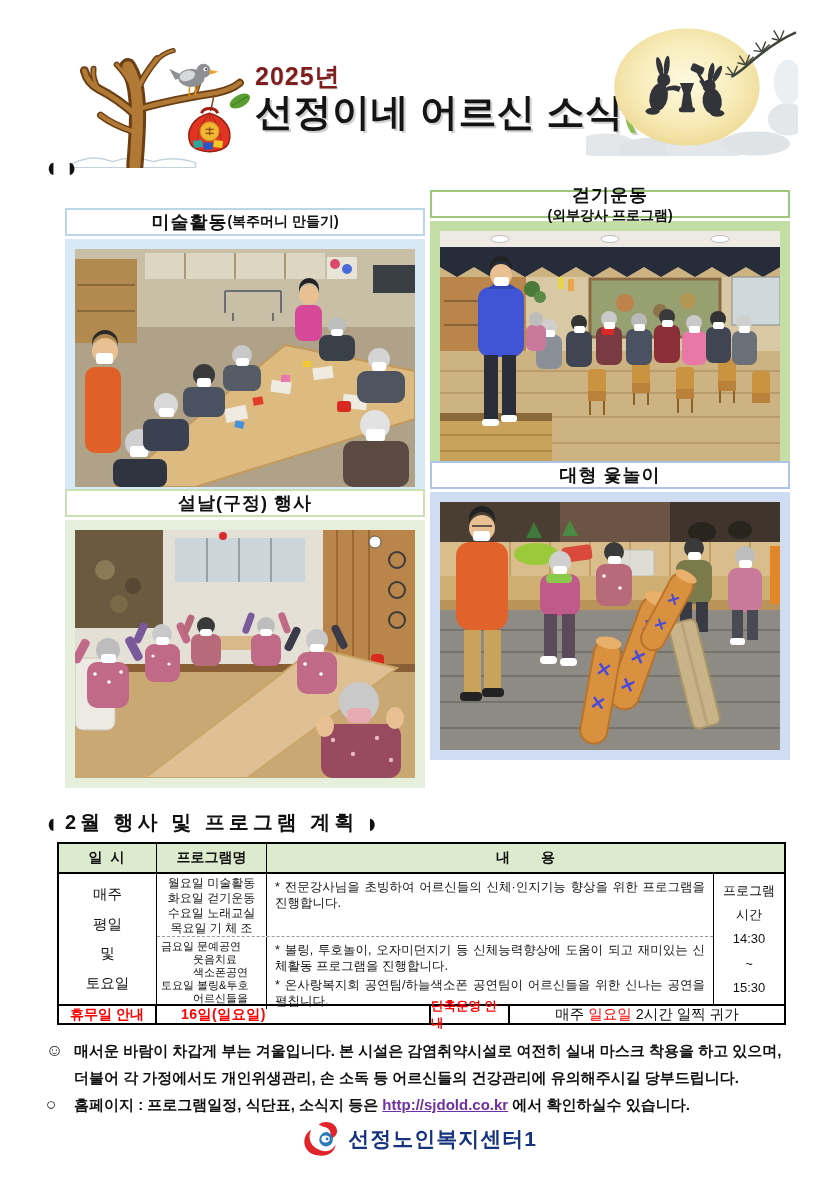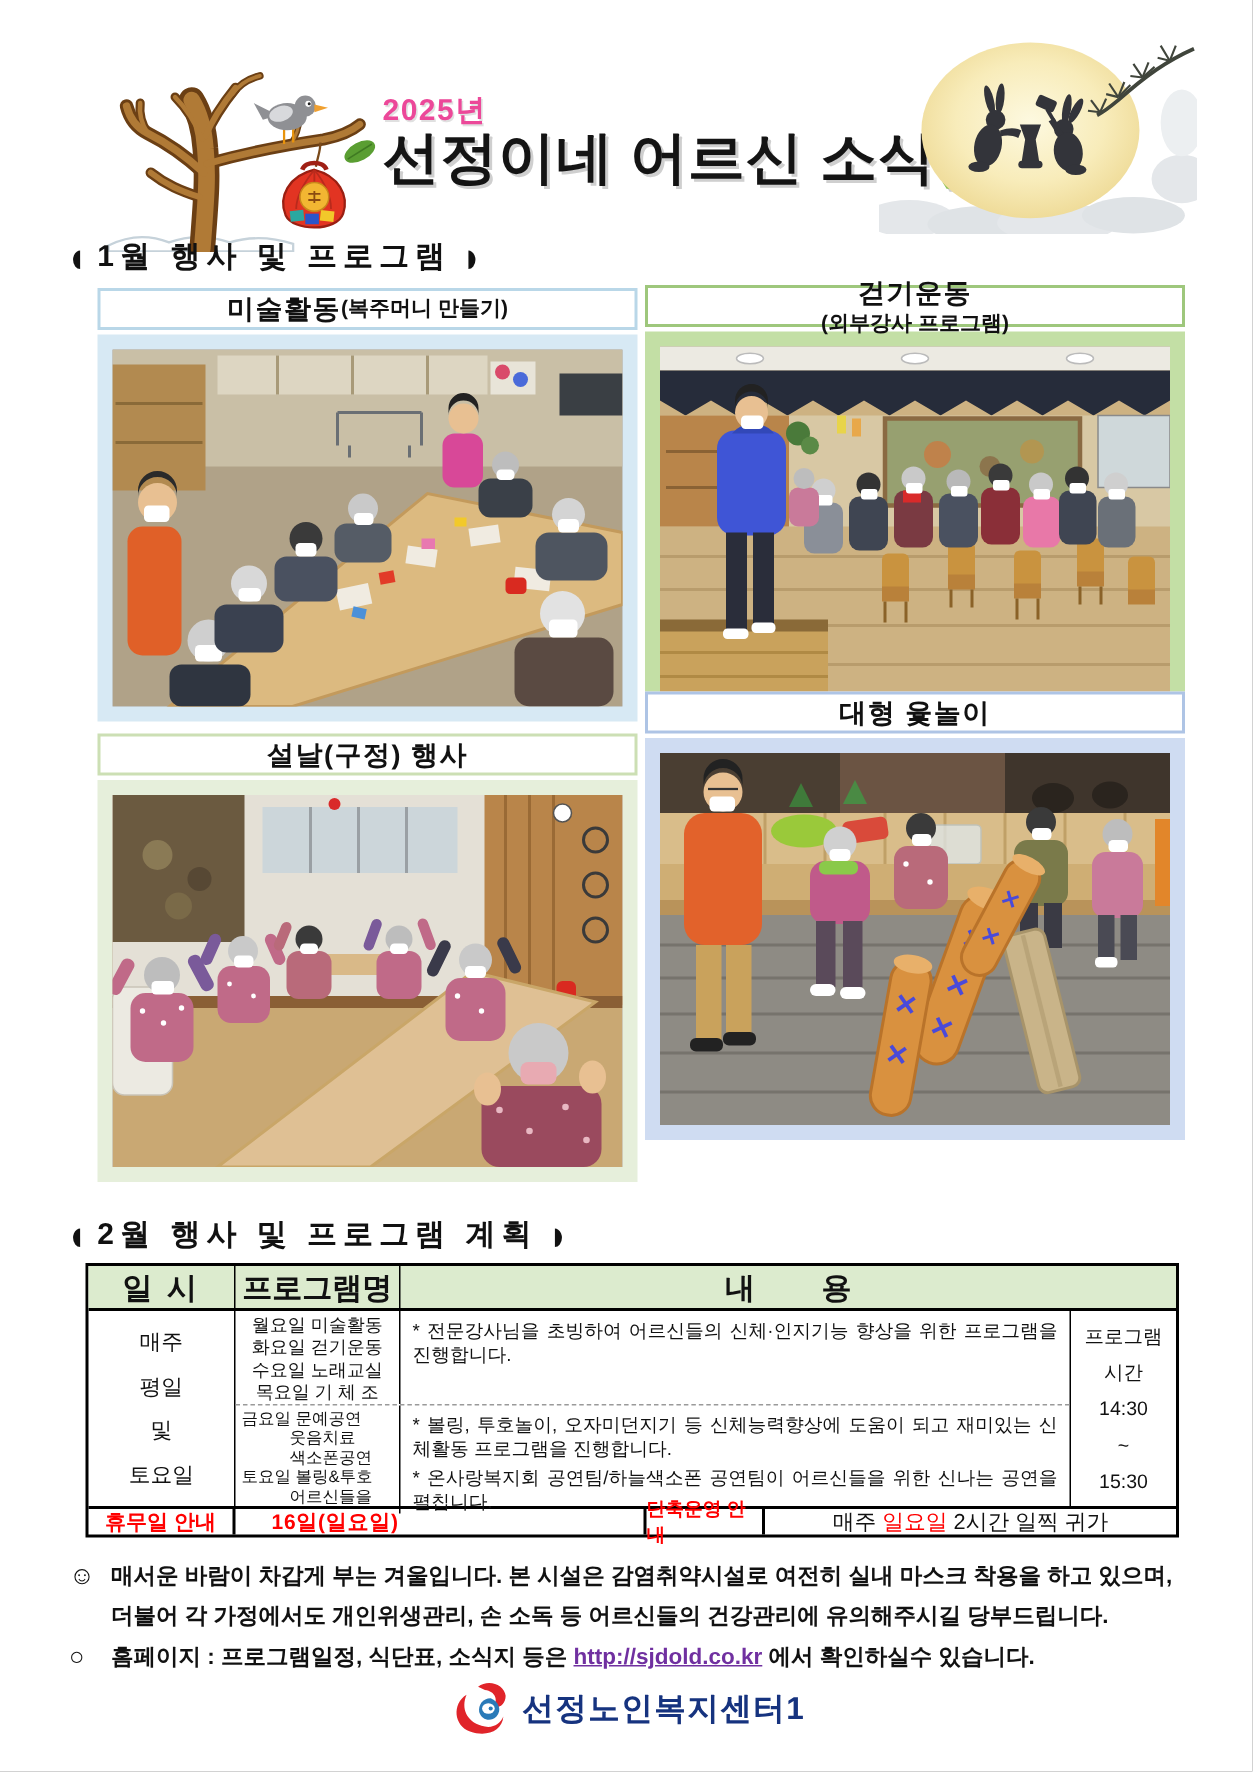--- a/index.html
+++ b/index.html
@@ -3,55 +3,55 @@
 <meta charset="utf-8">
 <style>
   * { margin:0; padding:0; box-sizing:border-box; }
   body { background:#888; font-family:"Liberation Sans","DejaVu Sans",sans-serif; }
   .page { position:relative; width:835px; height:1181px; background:#fff; margin:0 auto; overflow:hidden; }
 
   
   .tree-illu { position:absolute; left:42px; top:26px; width:212px; height:142px; }
   .moon-illu { position:absolute; left:586px; top:26px; width:212px; height:130px; }
   .title-block { position:absolute; left:255px; top:60px; width:340px; }
-  .title-year { color:#ec4899; font-size:20px; font-weight:bold; letter-spacing:1px; text-shadow:1px 1px 0 #e0e0e0; }
+  .title-year { color:#7f1d1d; font-size:25px; font-weight:bold; letter-spacing:1px; text-shadow:1px 1px 0 #e0e0e0; }
   .title-main { font-size:38px; font-weight:bold; color:#141414; letter-spacing:0.5px; line-height:38px; text-shadow:2px 2px 0 #cfcfcf; white-space:nowrap; }
   .title-main .green { color:#8cc152; }
 
   
   .section-heading { position:absolute; display:flex; align-items:center; gap:7px; font-weight:bold; color:#111; }
   .section-heading .bracket { font-size:23px; line-height:20px; transform:scaleY(1.25); }
   .section-heading .s-title { font-size:20px; letter-spacing:4px; }
   #sec1 { left:44px; top:157px; }
   #sec2 { left:44px; top:809px; }
 
   
   .unit { position:absolute; width:360px; }
   .caption { height:28px; background:#fff; border:2px solid #ccc; display:flex; align-items:center; justify-content:center; font-weight:bold; color:#111; }
   .caption .cap-main { font-size:18px; letter-spacing:1px; }
   .caption .cap-sub  { font-size:14px; letter-spacing:0; }
   .frame { margin-top:3px; padding:10px; }
   .frame svg { display:block; width:340px; background:#bbb; }
-  #unit-art     { left:65px;  top:192px; }
+  #unit-art     { left:65px;  top:208px; }
   #unit-walk    { left:430px; top:190px; }
   #unit-newyear { left:65px;  top:489px; }
   #unit-yut     { left:430px; top:461px; }
   #unit-art .caption     { border-color:#b9d7e8; }
   #unit-art .frame       { background:#d7e9f4; }
   #unit-walk .caption    { border-color:#9ec77c;flex-direction:column; }
   #unit-walk .frame      { background:#c3dfa5; }
   #unit-newyear .caption { border-color:#ccdfb4; }
   #unit-newyear .frame   { background:#e6efdb; }
   #unit-yut .caption     { border-color:#aec4e5; }
   #unit-yut .frame       { background:#cfdcf2; }
 
   
   .sched-table { position:absolute; left:57px; top:842px; width:729px; border:2px solid #000; background:#fff; color:#111; }
   .t-row { display:flex; }
-  .t-head { background:#dcebce; height:30px; border-bottom:2px solid #000; font-weight:bold; font-size:20px; }
+  .t-head { background:#dcebce; height:30px; border-bottom:2px solid #000; font-weight:bold; font-size:14px; }
   .t-head > div { display:flex; align-items:center; justify-content:center; white-space:pre; }
   .h-when { width:98px;  border-right:1px solid #000; letter-spacing:2px; }
   .h-prog { width:110px; border-right:1px solid #000; }
   .h-desc { flex:1; }
   .t-body { display:flex; height:132px; border-bottom:2px solid #000; }
   .b-when { width:98px; border-right:1px solid #000; display:flex; flex-direction:column; justify-content:space-evenly; text-align:center; font-size:14.5px; }
   .b-mid  { width:557px; border-right:1px solid #000; display:flex; flex-direction:column; }
   .mid-row { display:flex; }
   .mid-row1 { height:63px; border-bottom:1px dashed #9a9a9a; }
   .mid-row2 { flex:1; }
@@ -194,21 +194,20 @@
       <ellipse cx="130" cy="47" rx="2.8" ry="9" transform="rotate(28 130 47)"></ellipse>
       <circle cx="122" cy="59" r="6.5"></circle>
       <ellipse cx="125" cy="74" rx="9.5" ry="13" transform="rotate(-8 125 74)"></ellipse>
       <ellipse cx="130" cy="86" rx="7" ry="3.5"></ellipse>
       <path d="M118,64 C116,60 114,57 112,54 L116,52 C118,56 120,60 122,62 Z"></path>
     </g>
   </svg>
 
   <div class="section-heading" id="sec1">
     <span class="bracket">◖</span>
-    <span class="s-title">1월 행사 및 프로그램</span>
     <span class="bracket">◗</span>
   </div>
 
   <div class="unit" id="unit-art">
     <div class="caption">
       <span class="cap-main">미술활동</span>
         <span class="cap-sub">(복주머니 만들기)</span>
     </div>
     <div class="frame">
       <svg viewBox="0 0 340 238" preserveAspectRatio="none" style="height:238px">

